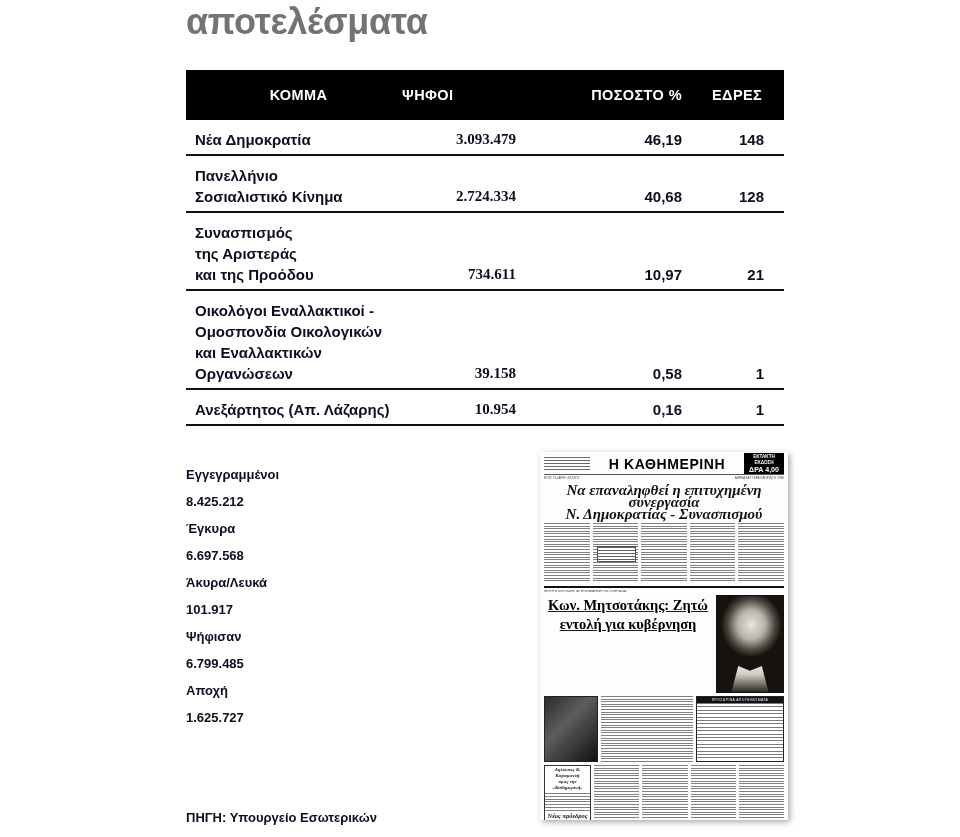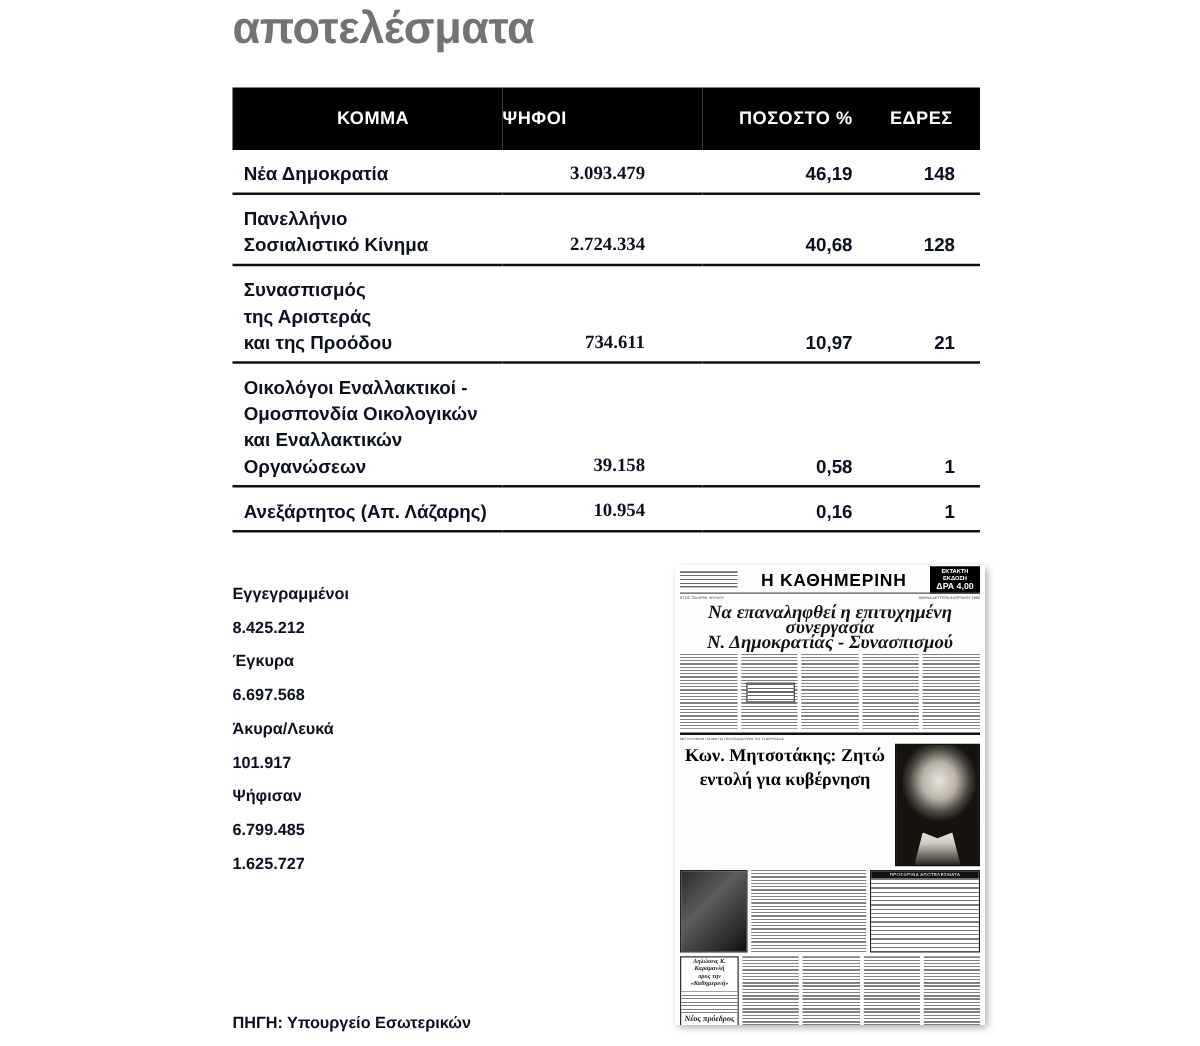--- a/index.html
+++ b/index.html
@@ -218,20 +218,21 @@
     color: #333;
     padding: 0 4px 2px 4px;
     white-space: nowrap;
     overflow: hidden;
     font-family: "Liberation Sans", sans-serif;
   }
   .np-headline-row {
     display: flex;
     padding: 0 4px;
     gap: 4px;
+    text-decoration: underline;
   }
   .np-headline {
     flex: 1;
     font-size: 14.5px;
     font-weight: bold;
     line-height: 19px;
     text-align: center;
     color: #000;
     padding-top: 1px;
   }
@@ -389,20 +390,21 @@
 
 <div class="summary">
   <div class="stat-line">Εγγεγραμμένοι</div>
   <div class="stat-line">8.425.212</div>
   <div class="stat-line">Έγκυρα</div>
   <div class="stat-line">6.697.568</div>
   <div class="stat-line">Άκυρα/Λευκά</div>
   <div class="stat-line">101.917</div>
   <div class="stat-line">Ψήφισαν</div>
   <div class="stat-line">6.799.485</div>
+  <div class="stat-line">Αποχή</div>
   <div class="stat-line">1.625.727</div>
 </div>
 
 <div class="source-line">ΠΗΓΗ: Υπουργείο Εσωτερικών</div>
 
 <div class="newspaper">
 
   <div class="np-topbar">
     <div class="np-topleft"></div>
     <div class="np-masthead">Η ΚΑΘΗΜΕΡΙΝΗ</div>

